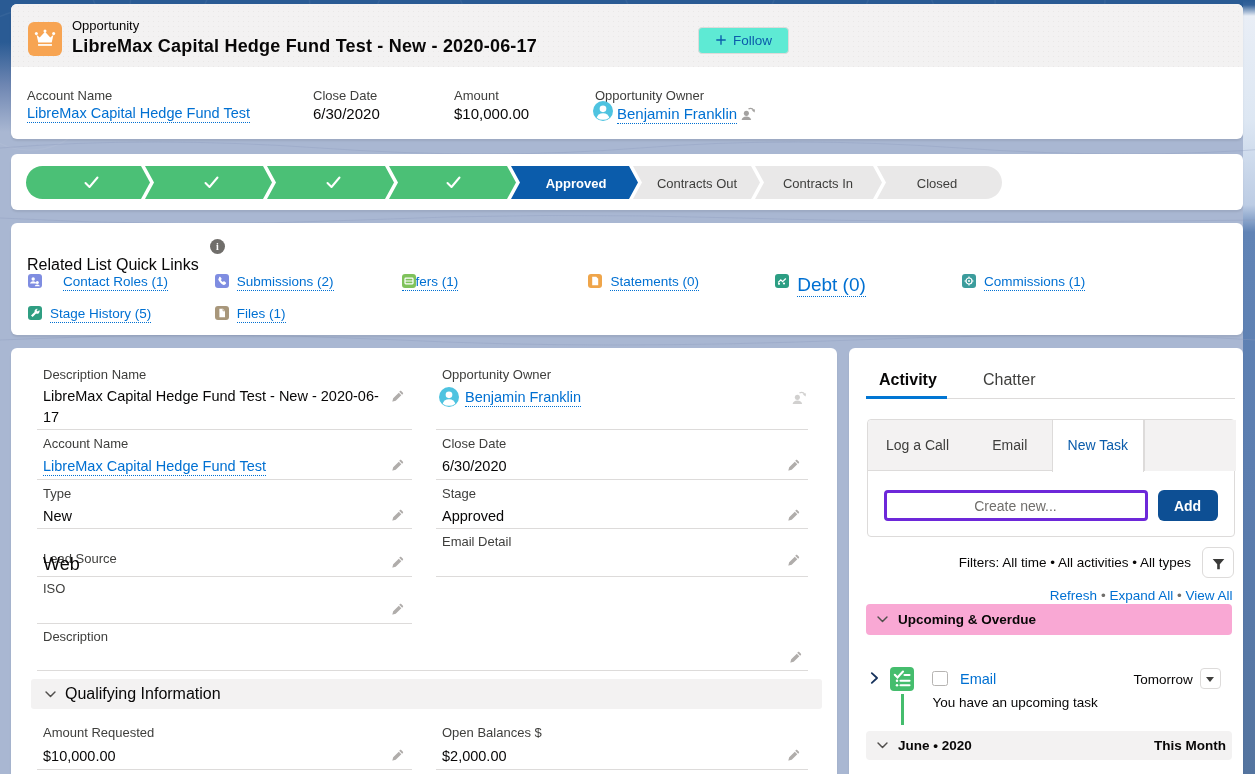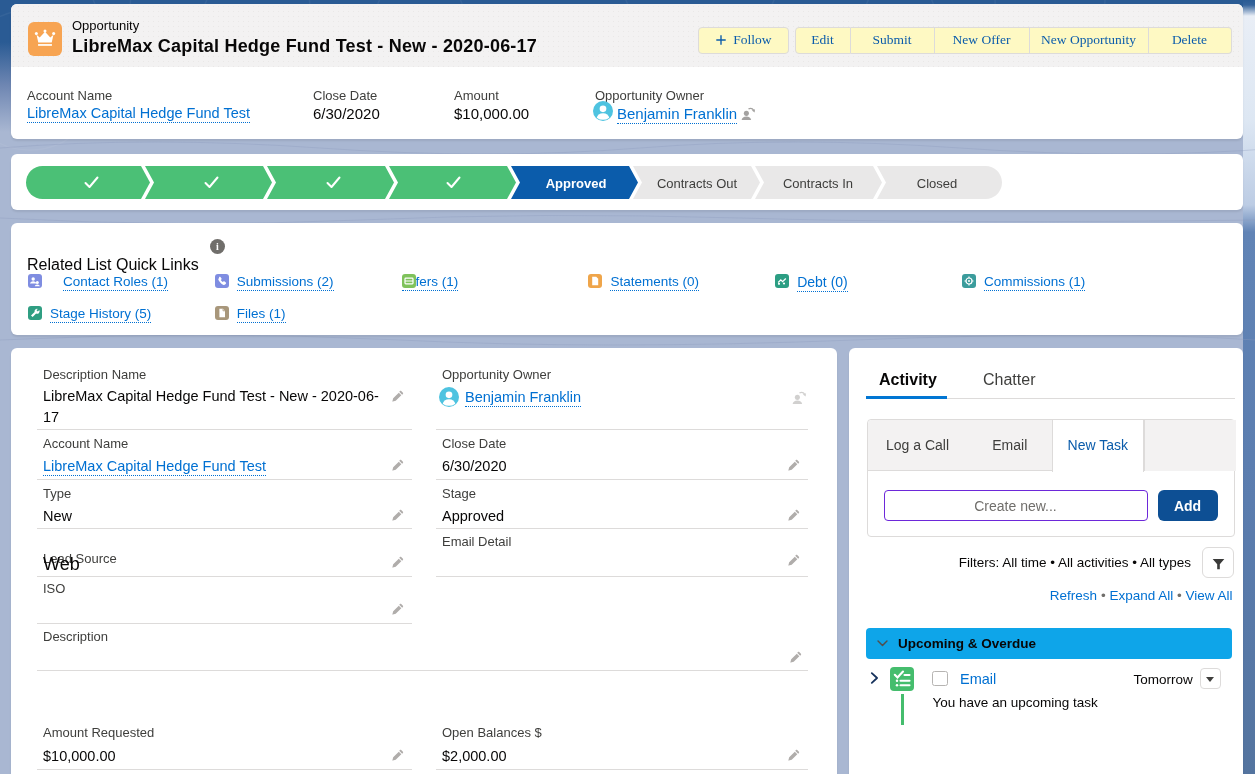--- a/index.html
+++ b/index.html
@@ -7,21 +7,21 @@
   font-family:"Liberation Sans", sans-serif;
   background:linear-gradient(180deg,#2a5b94 0px,#2a5b94 42px,#6e86b2 85px,#a9b7d2 132px,#a9b7d2 100%);
   position:relative; color:#080707;
 }
 .card { position:absolute; z-index:1; background:#fff; border-radius:6px; box-shadow:0 2px 2px rgba(0,0,0,.08); }
 .lbl { font-size:13px; color:#3e3e3c; }
 a, .link { color:#0070d2; text-decoration:none; }
 .dot-u { border-bottom:1px dotted #0070d2; padding-bottom:1px; }
 .abs { position:absolute; }
 .pen { position:absolute; width:13px; height:13px; }
-.btn { display:inline-flex; align-items:center; justify-content:center; background:#fef9c3; border:1px solid #dddbda; color:#0b5cab; font-size:13.5px; font-family:Liberation Serif, serif; }
+.btn { display:inline-flex; align-items:center; justify-content:center; background:#5eead4; border:1px solid #dddbda; color:#0b5cab; font-size:13.5px; font-family:Liberation Sans, sans-serif; }
 </style></head>
 <body>
 <div style="position:absolute;right:0;top:0;width:12.5px;height:774px;z-index:0;background:linear-gradient(180deg,#2a5b94 0px,#35639b 5px,#e9eef6 16px,#dde7f3 120px,#bccce4 205px,#6184b6 232px,#5b7daf 500px,#54749f 774px);"></div>
 <svg style="position:absolute;left:0;top:0;width:1255px;height:774px;z-index:0" viewBox="0 0 1255 774">
 <g fill="none" stroke="#ffffff" stroke-opacity="0.05" stroke-width="1.5">
 <circle cx="150" cy="-20" r="60"></circle>
       <circle cx="220" cy="10" r="90"></circle>
       <circle cx="30" cy="80" r="70"></circle>
       <circle cx="700" cy="-30" r="80"></circle>
       <circle cx="1050" cy="0" r="55"></circle>
@@ -66,27 +66,20 @@
           <path d="M5.6 16.7h12.8v1.6H5.6z"></path>
         </g>
       </svg>
   </div>
   <div class="abs" style="left:61px;top:14px;font-size:13px;color:#080707;">Opportunity</div>
   <div class="abs" style="left:61px;top:32px;font-size:18px;font-weight:bold;letter-spacing:.2px;color:#080707;">LibreMax Capital Hedge Fund Test - New - 2020-06-17</div>
   <div class="btn abs" style="left:687px;top:22.5px;width:91px;height:27px;border-radius:4px;">
     <svg viewBox="0 0 14 14" style="width:12px;height:12px;margin-right:6px">
         <path fill="none" stroke="#0b5cab" stroke-width="1.6" d="M7 1.5v11M1.5 7h11"></path>
       </svg>Follow</div>
-  <div class="abs" style="left:783.5px;top:22.5px;display:flex;">
-    <div class="btn" style="width:56px;height:27px;border-radius:4px 0 0 4px;">Edit</div>
-    <div class="btn" style="width:84px;height:27px;border-left:none;">Submit</div>
-    <div class="btn" style="width:95px;height:27px;border-left:none;">New Offer</div>
-    <div class="btn" style="width:119px;height:27px;border-left:none;">New Opportunity</div>
-    <div class="btn" style="width:83px;height:27px;border-left:none;border-radius:0 4px 4px 0;">Delete</div>
-  </div>
 
   <div class="abs lbl" style="left:16px;top:84px;">Account Name</div>
   <div class="abs" style="left:16px;top:101px;font-size:14.5px;"><a class="dot-u" href="#">LibreMax Capital Hedge Fund Test</a></div>
   <div class="abs lbl" style="left:302px;top:84px;">Close Date</div>
   <div class="abs" style="left:302px;top:101px;font-size:15px;">6/30/2020</div>
   <div class="abs lbl" style="left:443px;top:84px;">Amount</div>
   <div class="abs" style="left:443px;top:101px;font-size:15px;">$10,000.00</div>
   <div class="abs lbl" style="left:584px;top:84px;">Opportunity Owner</div>
   <svg class="abs" style="left:582px;top:97px;width:20px;height:20px">
       <use href="#avatar"></use>
@@ -139,21 +132,21 @@
           <svg viewBox="0 0 14 14" style="position:absolute;left:0;top:0;width:14px;height:14px">
             <rect x="3" y="4.2" width="8" height="5.6" rx="0.8" fill="none" stroke="#fff" stroke-width="1.2"></rect>
             <path d="M3 7h8" stroke="#fff" stroke-width="1"></path>
           </svg>
         </span><a class="dot-u" href="#" style="">Offers (1)</a></div>
       <div class="abs" style="left:577.4px;top:51px;font-size:13.5px;"><span style="position:absolute;left:0;top:0px;width:14px;height:14px;border-radius:3px;background:#efa54a">
           <svg viewBox="0 0 14 14" style="position:absolute;left:0;top:0;width:14px;height:14px">
             <path d="M4.2 2.8h4l2 2v6.4h-6z" fill="#fff"></path>
           </svg>
         </span><a class="dot-u" href="#" style="margin-left:22px;">Statements (0)</a></div>
-      <div class="abs" style="left:764.2px;top:51px;font-size:14px;"><span style="position:absolute;left:0;top:0px;width:14px;height:14px;border-radius:3px;background:#2c9e83">
+      <div class="abs" style="left:764.2px;top:51px;font-size:19px;"><span style="position:absolute;left:0;top:0px;width:14px;height:14px;border-radius:3px;background:#2c9e83">
           <svg viewBox="0 0 14 14" style="position:absolute;left:0;top:0;width:14px;height:14px">
             <path d="M3.2 8.5l2.6-2.6 1.8 1.8 3.2-3.2" fill="none" stroke="#fff" stroke-width="1.3"></path>
             <circle cx="4" cy="9.8" r="1.1" fill="#fff"></circle>
             <circle cx="9" cy="9.5" r="1.1" fill="#fff"></circle>
           </svg>
         </span><a class="dot-u" href="#" style="margin-left:22px;">Debt (0)</a></div>
       <div class="abs" style="left:951px;top:51px;font-size:13.5px;"><span style="position:absolute;left:0;top:0px;width:14px;height:14px;border-radius:3px;background:#3b9c9c">
           <svg viewBox="0 0 14 14" style="position:absolute;left:0;top:0;width:14px;height:14px">
             <circle cx="7" cy="7" r="3" fill="none" stroke="#fff" stroke-width="1.2"></circle>
             <circle cx="7" cy="7" r="1" fill="#fff"></circle>
@@ -228,20 +221,26 @@
     <div class="abs lbl" style="left:431px;top:185.5px;">Email Detail</div>
     <svg class="pen" style="left:776px;top:205.5px">
       <use href="#pen"></use>
     </svg>
     <div class="abs" style="left:425px;top:228px;width:372px;height:1px;background:#dddbda;"></div>
     <div class="abs lbl" style="left:32px;top:281px;">Description</div>
     <svg class="pen" style="left:778px;top:302.5px">
       <use href="#pen"></use>
     </svg>
     <div class="abs" style="left:26px;top:322px;width:771px;height:1px;background:#dddbda;"></div>
+    <div class="abs" style="left:20px;top:331px;width:791px;height:30px;background:#f3f2f2;border-radius:3px;">
+      <svg style="position:absolute;left:13px;top:9px;width:13px;height:13px">
+        <use href="#chevdown"></use>
+      </svg>
+      <div style="position:absolute;left:34px;top:6px;font-size:16px;color:#080707;">Qualifying Information</div>
+    </div>
     <div class="abs lbl" style="left:32px;top:377px;">Amount Requested</div>
     <div class="abs" style="left:32px;top:398px;font-size:14.5px;line-height:21px;">$10,000.00</div>
     <svg class="pen" style="left:380px;top:400.5px">
       <use href="#pen"></use>
     </svg>
     <div class="abs" style="left:26px;top:420.5px;width:375px;height:1px;background:#dddbda;"></div>
     <div class="abs lbl" style="left:431px;top:377px;">Open Balances $</div>
     <div class="abs" style="left:431px;top:398px;font-size:14.5px;line-height:21px;">$2,000.00</div>
     <svg class="pen" style="left:776px;top:400.5px">
       <use href="#pen"></use>
@@ -254,31 +253,31 @@
     <div class="abs" style="left:134px;top:23px;font-size:16px;color:#3e3e3c;">Chatter</div>
     <div class="abs" style="left:17px;top:50px;width:369px;height:1px;background:#dddbda;"></div>
     <div class="abs" style="left:17px;top:48px;width:81px;height:3px;background:#0176d3;"></div>
     <div class="abs" style="left:17.5px;top:71px;width:368.5px;height:118px;border:1px solid #dddbda;border-radius:4px;">
 <div style="position:absolute;left:0;top:0;width:100%;height:51px;background:#f3f2f2;border-bottom:1px solid #dddbda;border-radius:4px 4px 0 0;"></div>
 <div style="position:absolute;left:276px;top:0;width:92.5px;height:51px;background:#f3f2f2;border-left:1px solid #dddbda;"></div>
 <div style="position:absolute;left:184.5px;top:0;width:91.5px;height:52px;background:#fff;border-left:1px solid #dddbda;border-right:1px solid #dddbda;"></div>
 <div style="position:absolute;left:0;top:16.5px;width:100px;text-align:center;font-size:14px;color:#3e3e3c;">Log a Call</div>
 <div style="position:absolute;left:100px;top:16.5px;width:84.5px;text-align:center;font-size:14px;color:#3e3e3c;">Email</div>
 <div style="position:absolute;left:184.5px;top:16.5px;width:91.5px;text-align:center;font-size:14px;color:#0b5cab;">New Task</div>
-<div style="position:absolute;left:16px;top:70px;width:264px;height:31px;border:1px solid #6d28d9;border-radius:4px;color:#706e6b;font-size:14px;display:flex;align-items:center;justify-content:center;">Create new...</div>
+<div style="position:absolute;left:16px;top:70px;width:264px;height:31px;border:3px solid #6d28d9;border-radius:4px;color:#706e6b;font-size:14px;display:flex;align-items:center;justify-content:center;">Create new...</div>
 <div style="position:absolute;left:290px;top:70px;width:60px;height:31px;background:#0d4f94;border-radius:6px;color:#fff;font-size:14px;font-weight:bold;display:flex;align-items:center;justify-content:center;">Add</div>
 </div>
     <div class="abs" style="right:52px;top:207px;font-size:13.5px;color:#080707;">Filters: All time • All activities • All types</div>
     <div class="abs" style="left:353px;top:198.5px;width:31.5px;height:31px;border:1px solid #dddbda;border-radius:6px;background:#fff;">
 <svg viewBox="0 0 16 16" style="position:absolute;left:8px;top:8px;width:15px;height:15px">
         <path d="M1.8 3.2h12.4L9.4 8.9v5.3H6.6V8.9z" fill="#3a3a39"></path>
       </svg>
     </div>
     <div class="abs" style="right:10.5px;top:239.5px;font-size:13.5px;"><a href="#">Refresh</a> <span style="color:#706e6b">•</span> <a href="#">Expand All</a> <span style="color:#706e6b">•</span> <a href="#">View All</a></div>
-    <div class="abs" style="left:17px;top:280px;width:366px;height:31px;background:#0ea5e9;border-radius:4px;">
+    <div class="abs" style="left:17px;top:256px;width:366px;height:31px;background:#f9a8d4;border-radius:4px;">
 <svg style="position:absolute;left:10px;top:9px;width:13px;height:13px">
         <use href="#chevdown"></use>
       </svg>
 <div style="position:absolute;left:32px;top:8px;font-size:13.5px;font-weight:bold;color:#080707;">Upcoming &amp; Overdue</div>
     </div>
     <svg viewBox="0 0 16 16" class="abs" style="left:18px;top:323px;width:14px;height:14px">
       <path fill="none" stroke="#16325c" stroke-width="2.1" stroke-linecap="round" stroke-linejoin="round" d="M5.5 2.5l6 5.5-6 5.5"></path>
     </svg>
     <div class="abs" style="left:41px;top:319.3px;width:24px;height:24px;border-radius:4px;background:#45bd6d;">
 <svg viewBox="0 0 24 24" style="position:absolute;left:0;top:0;width:24px;height:24px">
@@ -295,13 +294,20 @@
     <div class="abs" style="left:52px;top:346px;width:2.5px;height:31px;background:#45bd6d;"></div>
     <div class="abs" style="left:83px;top:322.5px;width:15.5px;height:15.5px;border:1px solid #b6b4b2;border-radius:2.5px;background:#fff;"></div>
     <div class="abs" style="left:111px;top:322.5px;font-size:14.5px;"><a href="#">Email</a></div>
     <div class="abs" style="left:284.5px;top:323.5px;font-size:13.5px;color:#080707;">Tomorrow</div>
     <div class="abs" style="left:350.8px;top:319.9px;width:21.5px;height:21.5px;border:1px solid #dddbda;border-radius:4px;background:#fff;">
 <svg viewBox="0 0 10 6" style="position:absolute;left:5.7px;top:7.7px;width:8px;height:5px">
         <path d="M0 0h10L5 6z" fill="#3e3e3c"></path>
       </svg>
     </div>
     <div class="abs" style="left:83.5px;top:346.5px;font-size:13.5px;color:#080707;">You have an upcoming task</div>
+    <div class="abs" style="left:17px;top:383.4px;width:366px;height:28.4px;background:#f3f2f2;border-radius:4px;">
+<svg style="position:absolute;left:10px;top:8px;width:13px;height:13px">
+        <use href="#chevdown"></use>
+      </svg>
+<div style="position:absolute;left:32px;top:7px;font-size:13.5px;font-weight:bold;color:#080707;">June • 2020</div>
+<div style="position:absolute;right:6px;top:7px;font-size:13.5px;font-weight:bold;color:#080707;">This Month</div>
+    </div>
   </div>
 
 </body></html>

